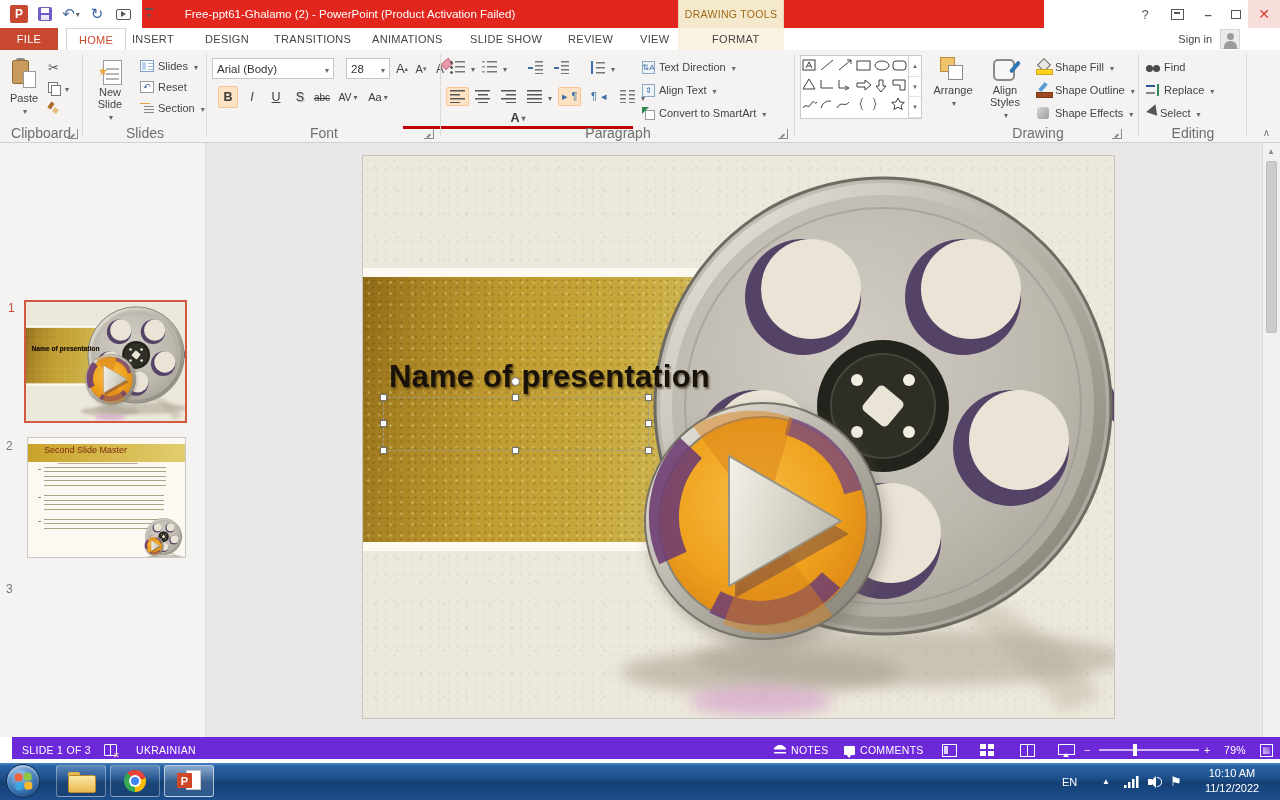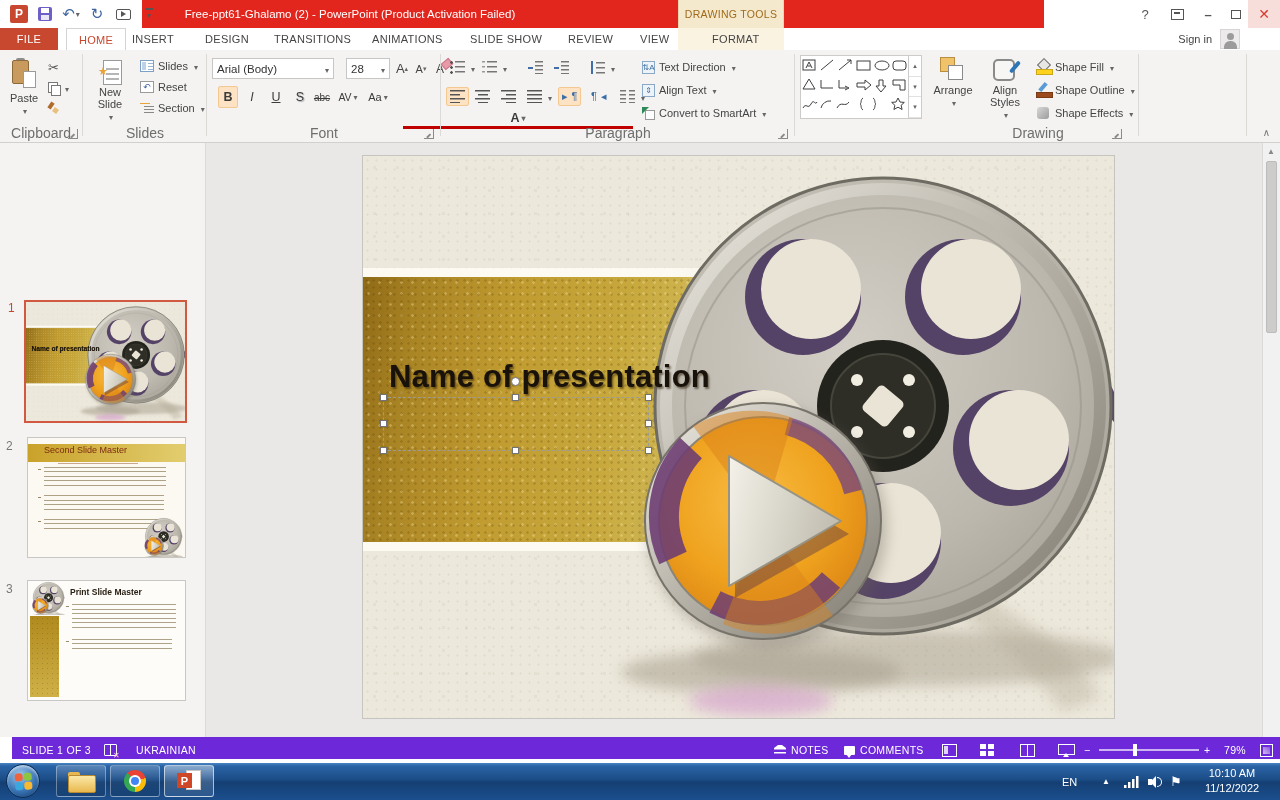--- a/index.html
+++ b/index.html
@@ -539,20 +539,37 @@
     <div class="pdir" style="left:240px;top:53px">
         <span class="se-ic"></span>
         <span>Shape Effects</span>
         <span class="car"></span>
       </div>
     <div class="grp-label" style="right:40px;left:auto;width:120px">Drawing</div>
     <div class="launch" style="right:16px"></div>
   </div>
   <div class="vsep" style="left:1138px"></div>
 
+  <div class="grp" style="left:1140px;width:106px">
+    <div class="pdir" style="left:6px;top:7px">
+        <span class="find-ic"></span>
+        <span>Find</span>
+      </div>
+    <div class="pdir" style="left:6px;top:30px">
+        <span class="repl-ic"></span>
+        <span>Replace</span>
+        <span class="car"></span>
+      </div>
+    <div class="pdir" style="left:6px;top:53px">
+        <span class="sel-ic"></span>
+        <span>Select</span>
+        <span class="car"></span>
+      </div>
+    <div class="grp-label">Editing</div>
+  </div>
   <div class="vsep" style="left:1246px"></div>
   <div class="collapse">∧</div>
 </div>
 
 <div id="workspace"></div>
 
 <div id="panel">
   <div class="thumb-num num-sel" style="left:8px;top:158px">1</div>
   <div class="thumb thumb-sel" style="left:24px;top:157px;width:163px;height:123px">
     <div class="t1-wrap">
@@ -578,31 +595,20 @@
     <div class="dash" style="left:10px;top:59px"></div>
       <div class="txtblk" style="left:16px;top:57px;width:120px;height:18px"></div>
     <div class="dash" style="left:10px;top:83px"></div>
       <div class="txtblk" style="left:16px;top:81px;width:115px;height:13px"></div>
     <svg class="minireel" style="right:0;bottom:0;width:44px;height:40px" viewBox="265 5 495 500">
         <use href="#film-reel-g"></use>
       </svg>
   </div>
 
   <div class="thumb-num" style="left:6px;top:439px">3</div>
-  <div class="thumb" style="left:27px;top:437px;width:159px;height:121px;background:#fdfcf8">
-    <svg class="minireel" style="left:0;top:0;width:40px;height:34px" viewBox="265 5 495 500">
-        <use href="#film-reel-g"></use>
-      </svg>
-    <div class="t3-strip"></div>
-    <div class="t3-title">Print Slide Master</div>
-    <div class="dash" style="left:38px;top:25px"></div>
-      <div class="txtblk" style="left:44px;top:23px;width:104px;height:27px"></div>
-    <div class="dash" style="left:38px;top:60px"></div>
-      <div class="txtblk" style="left:44px;top:58px;width:100px;height:13px"></div>
-  </div>
 </div>
 
 <div id="main-slide">
   <div class="slide-canvas">
     <div class="strip s1"></div>
     <div class="goldband"></div>
     <div class="strip s2"></div>
     <svg class="art" viewBox="0 0 751 562">
         <use href="#film-reel-g"></use>
       </svg>

